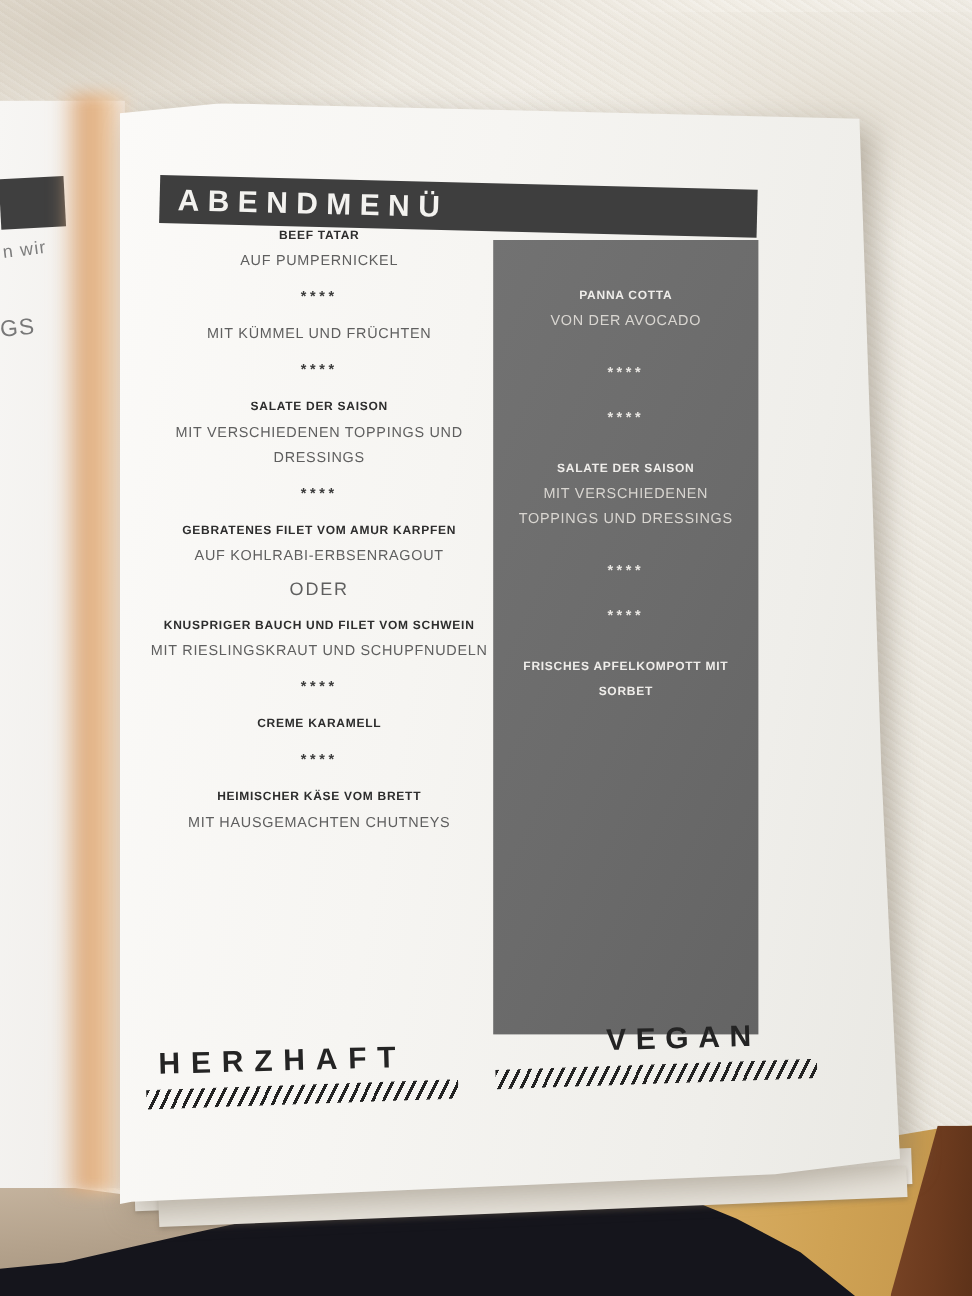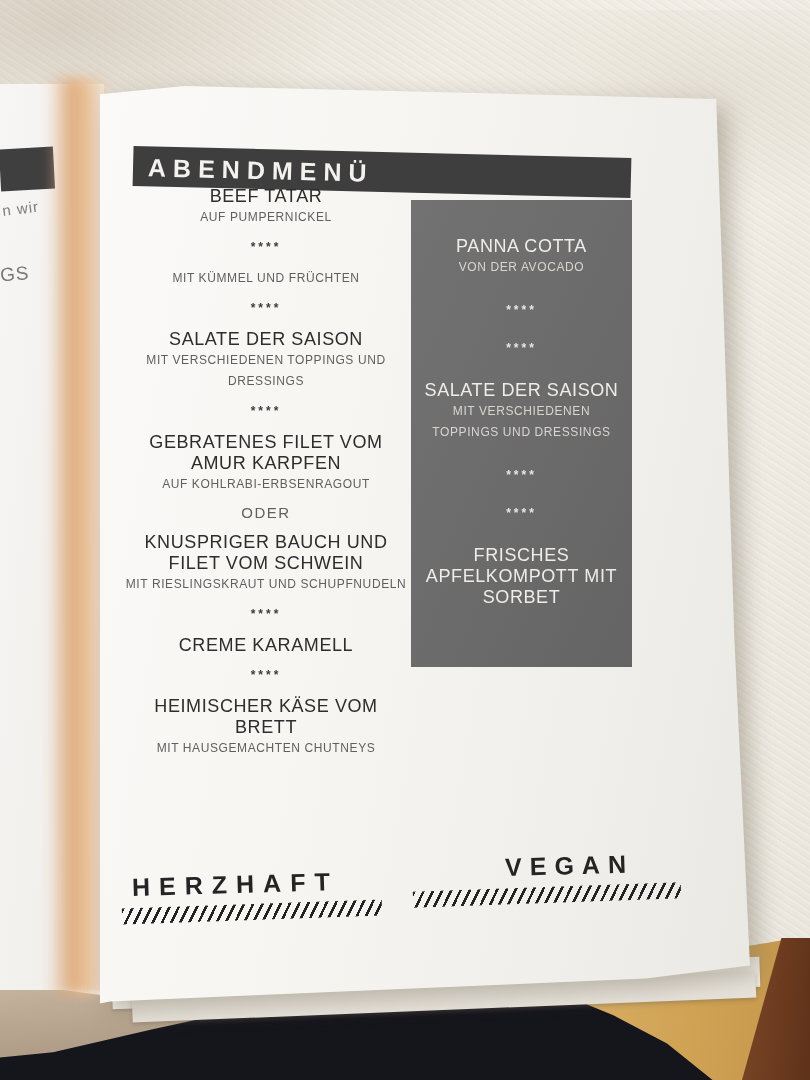--- a/index.html
+++ b/index.html
@@ -60,25 +60,25 @@
   .menu-page-surface{position:absolute;inset:0;
     background:linear-gradient(100deg,#fbfaf8 0%,#f6f5f2 40%,#efeeea 78%,#e9e8e3 100%);
     clip-path:polygon(0 .9%,13% 0,94.8% 1.4%,96.2% 30%,97.6% 60%,100% 95.4%,84% 96.8%,1.5% 99.3%,0 99.5%);}
   .title-bar{position:absolute;left:33px;top:66px;width:498px;height:40px;
     background:#3e3e3e;transform:rotate(1.4deg);}
   .title-bar .title-text{
     display:block;padding:7px 0 0 15px;color:#f3f2ef;
     font-size:25px;font-weight:bold;letter-spacing:7px;}
   
   .left-col{position:absolute;left:25px;top:100px;width:282px;text-align:center;}
-  .menu-item .item-name{font-size:18px;font-weight:normal;color:#2d2d2d;letter-spacing:.6px;line-height:21px;}
+  .menu-item .item-name{font-size:10px;font-weight:bold;color:#2d2d2d;letter-spacing:.6px;line-height:21px;}
   .menu-item .item-desc{font-size:12px;color:#5f5f5f;letter-spacing:.6px;line-height:21px;}
   .sep{font-size:12px;font-weight:bold;color:#3c3c3c;letter-spacing:3px;margin:13px 0 15px 0;line-height:12px;}
   .oder{font-size:15px;color:#5f5f5f;letter-spacing:1.5px;margin:8px 0 9px 0;line-height:20px;}
-  .vegan-panel{position:absolute;left:311px;top:114px;width:221px;height:467px;
+  .vegan-panel{position:absolute;left:311px;top:114px;width:221px;height:662px;
     background:linear-gradient(115deg,#727272 0%,#6b6b6b 55%,#646464 100%);
     text-align:center;}
   .vegan-inner{padding:36px 12px 0 12px;}
   .vegan-panel .item-name{color:#efedea;}
   .vegan-panel .item-desc{color:#d9d6d1;text-align:center;}
   .vegan-panel .sep{color:#e9e7e3;margin:26px 0 26px 0;}
   .gap-lg{margin-top:18px;}
   
   .footer-herzhaft{position:absolute;left:32px;top:784px;
     font-size:25px;font-weight:bold;color:#242424;letter-spacing:9px;transform:rotate(-1.6deg);}

